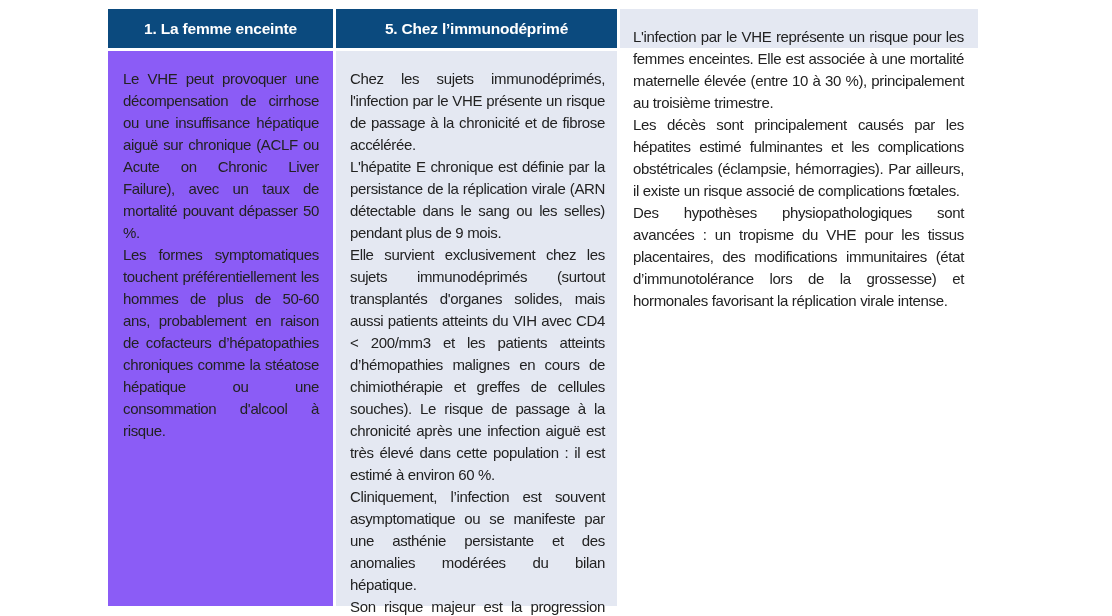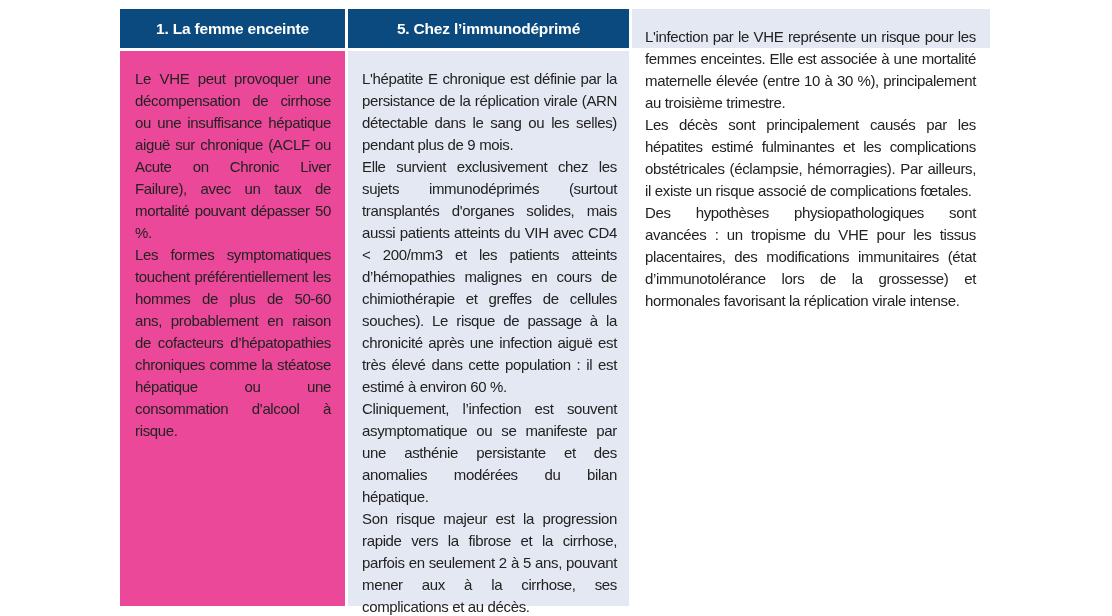--- a/index.html
+++ b/index.html
@@ -1,45 +1,46 @@
 <!DOCTYPE html>
 <html><head>
 <meta charset="utf-8">
 <style>
   html, body { margin: 0; padding: 0; background: #ffffff; }
   body { width: 1112px; height: 616px; position: relative; overflow: hidden;
          font-family: "Liberation Sans", sans-serif; }
-  .table { position: absolute; left: 120px; top: 9px; width: 870px; height: 597px;
+  .table { position: absolute; left: 108px; top: 9px; width: 870px; height: 597px;
            display: grid; grid-template-columns: 225px 281px 358px; column-gap: 3px;
            grid-template-rows: 39px 555px; row-gap: 3px; }
   .th { background: #0b4a7e; color: #ffffff; font-weight: bold; font-size: 15.5px;
         display: flex; align-items: center; justify-content: center;
         letter-spacing: -0.2px; }
   .td { padding: 17px 14px 10px 14px; box-sizing: border-box; color: #222222;
         font-size: 15px; line-height: 22px; text-align: justify; letter-spacing: -0.35px; }
   .td.c1 { background: #e4e8f2; padding-left: 13px; padding-right: 14px; }
-  .td.c2 { background: #ec4899; padding-left: 15px; padding-right: 14px; }
+  .td.c2 { background: #8b5cf6; padding-left: 15px; padding-right: 14px; }
   .td.c3 { background: #e4e8f2; padding-left: 14px; padding-right: 12px; }
   .td p { margin: 0; }
 </style>
 </head>
 <body>
 
 <div class="table">
   <div class="th">1. La femme enceinte</div>
   <div class="th">5. Chez l’immunodéprimé</div>
 
   <div class="td c1">
     <p>L'infection par le VHE représente un risque pour les femmes enceintes. Elle est associée à une mortalité maternelle élevée (entre 10 à 30 %), principalement au troisième trimestre.</p>
     <p>Les décès sont principalement causés par les hépatites estimé fulminantes et les complications obstétricales (éclampsie, hémorragies). Par ailleurs, il existe un risque associé de complications fœtales.</p>
     <p>Des hypothèses physiopathologiques sont avancées : un tropisme du VHE pour les tissus placentaires, des modifications immunitaires (état d’immunotolérance lors de la grossesse) et hormonales favorisant la réplication virale intense.</p>
   </div>
   <div class="td c2">
     <p>Le VHE peut provoquer une décompensation de cirrhose ou une insuffisance hépatique aiguë sur chronique (ACLF ou Acute on Chronic Liver Failure), avec un taux de mortalité pouvant dépasser 50 %.</p>
     <p>Les formes symptomatiques touchent préférentiellement les hommes de plus de 50-60 ans, probablement en raison de cofacteurs d’hépatopathies chroniques comme la stéatose hépatique ou une consommation d'alcool à risque.</p>
   </div>
   <div class="td c3">
+    <p>Chez les sujets immunodéprimés, l'infection par le VHE présente un risque de passage à la chronicité et de fibrose accélérée.</p>
     <p>L'hépatite E chronique est définie par la persistance de la réplication virale (ARN détectable dans le sang ou les selles) pendant plus de 9 mois.</p>
     <p>Elle survient exclusivement chez les sujets immunodéprimés (surtout transplantés d'organes solides, mais aussi patients atteints du VIH avec CD4 &lt; 200/mm3 et les patients atteints d’hémopathies malignes en cours de chimiothérapie et greffes de cellules souches). Le risque de passage à la chronicité après une infection aiguë est très élevé dans cette population : il est estimé à environ 60 %.</p>
     <p>Cliniquement, l’infection est souvent asymptomatique ou se manifeste par une asthénie persistante et des anomalies modérées du bilan hépatique.</p>
     <p>Son risque majeur est la progression rapide vers la fibrose et la cirrhose, parfois en seulement 2 à 5 ans, pouvant mener aux à la cirrhose, ses complications et au décès.</p>
   </div>
 </div>
 
 </body></html>

